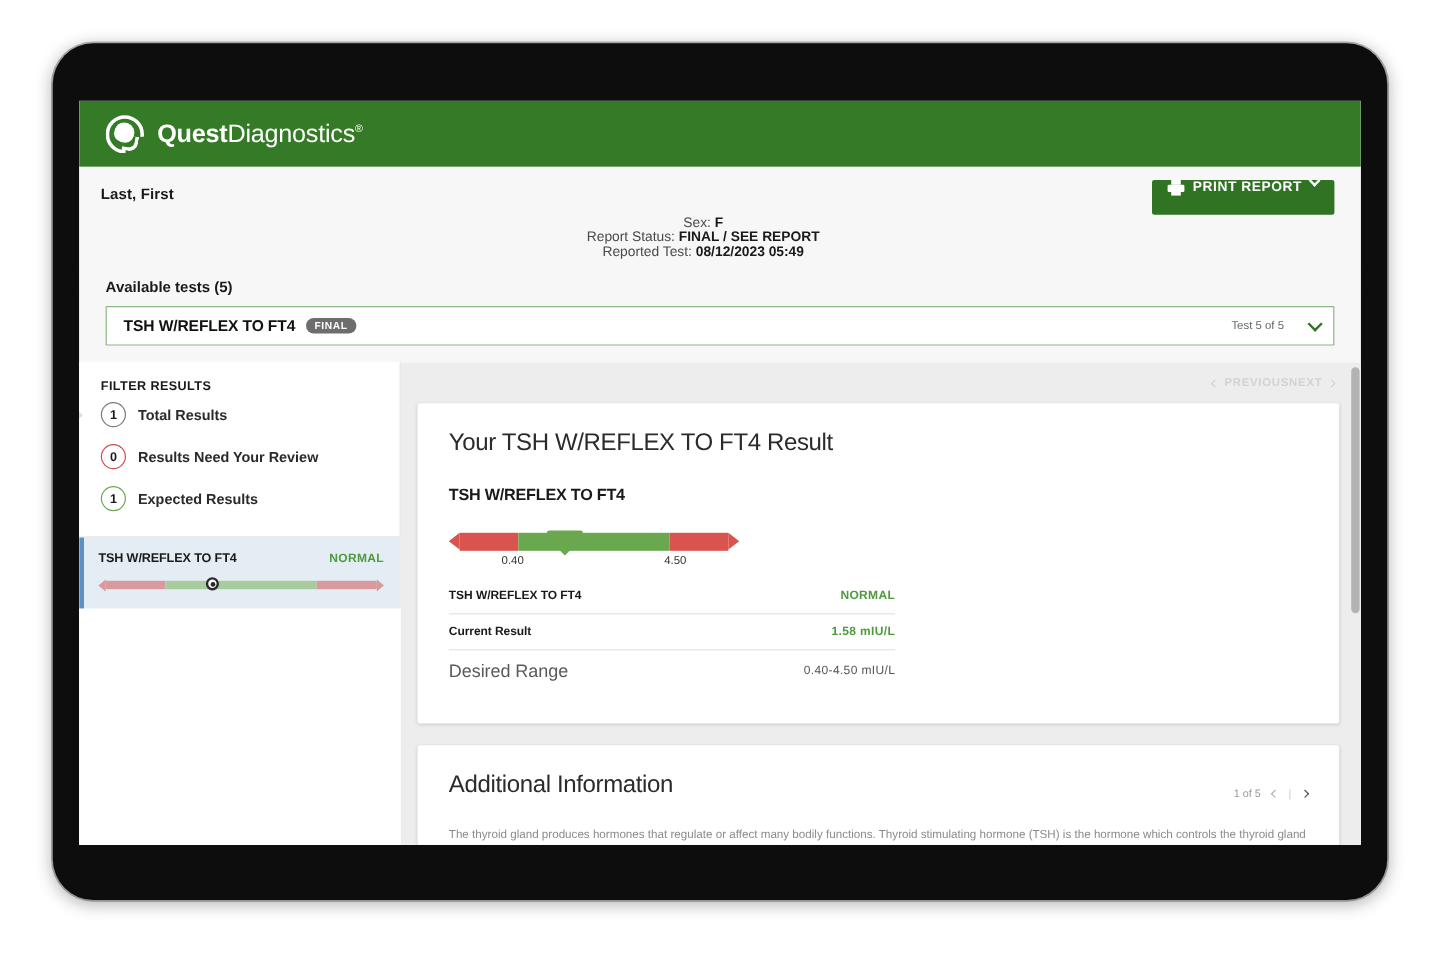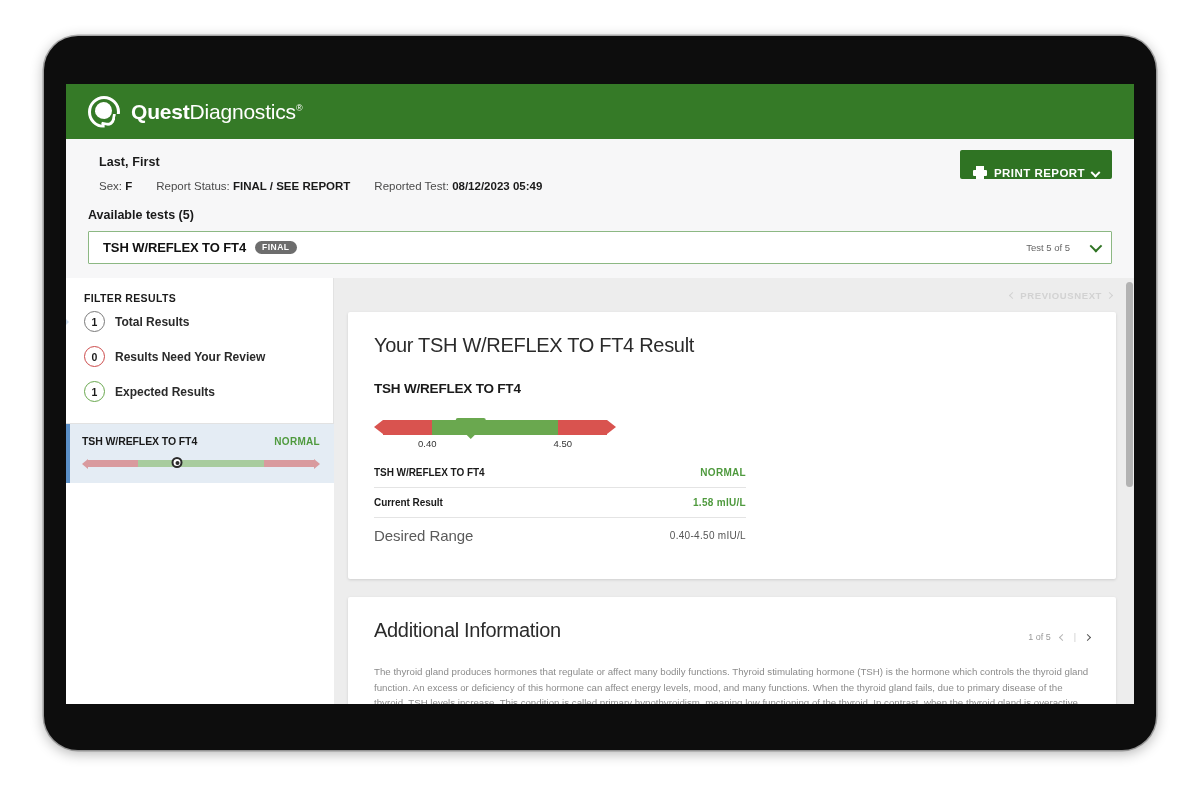--- a/index.html
+++ b/index.html
@@ -64,45 +64,45 @@
     transform: rotate(10deg);
   }
   .brand-text { color: #fff; font-size: 21px; letter-spacing: -.2px; }
   .brand-text .b-bold { font-weight: 700; }
   .brand-text .b-light { font-weight: 300; }
   .brand-text .b-tm { font-size: 9px; vertical-align: super; font-weight: 300; }
 
   
   #patient-bar {
     background: #f7f7f8;
-    padding: 16px 22px 6px 33px;
+    padding: 16px 22px 6px 18px;
     position: relative;
   }
   #patient-name { font-size: 12.5px; font-weight: 700; color: #1a1a1a; letter-spacing: .1px; }
   #patient-meta {
     margin-top: 11px;
     font-size: 11.5px; color: #4a4a4a;
-    display: flex; align-items: center; gap: 0;
+    display: flex; align-items: center; gap: 0; flex-direction: column;
   }
   #patient-meta .meta-item { margin-right: 24px; white-space: nowrap; }
   #patient-meta .meta-item b { color: #1a1a1a; font-weight: 700; }
 
   #print-report-button {
     position: absolute;
     right: 22px; top: 11px;
     background: #2f7323;
     color: #fff;
     border: none;
     height: 29px;
     padding: 0 13px;
     border-radius: 2px;
     font-size: 11.5px;
     font-weight: 700;
     letter-spacing: .45px;
-    display: flex; align-items: flex-end; gap: 7px;
+    display: flex; align-items: flex-start; gap: 7px;
     cursor: pointer;
     font-family: inherit;
   }
   .printer-icon { width: 14px; height: 13px; position: relative; display:inline-block; }
   .printer-icon .p-top { position:absolute; left:3px; top:0; width:8px; height:3.5px; background:#fff; }
   .printer-icon .p-body { position:absolute; left:0; top:4px; width:14px; height:6px; background:#fff; border-radius:1px; }
   .printer-icon .p-out { position:absolute; left:3px; top:9px; width:8px; height:4px; background:#fff; }
   .chev-down { display:inline-block; width:7px; height:7px; border-right:2px solid #fff; border-bottom:2px solid #fff; transform: rotate(45deg) translate(-2px,-2px); }
 
   #available-tests-label {

